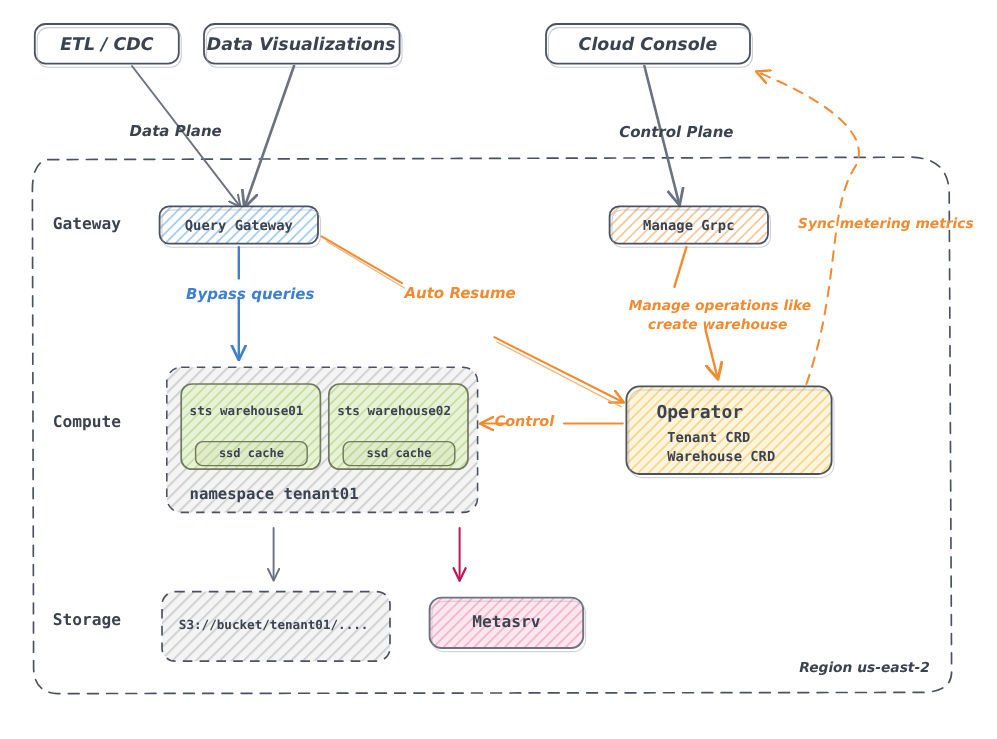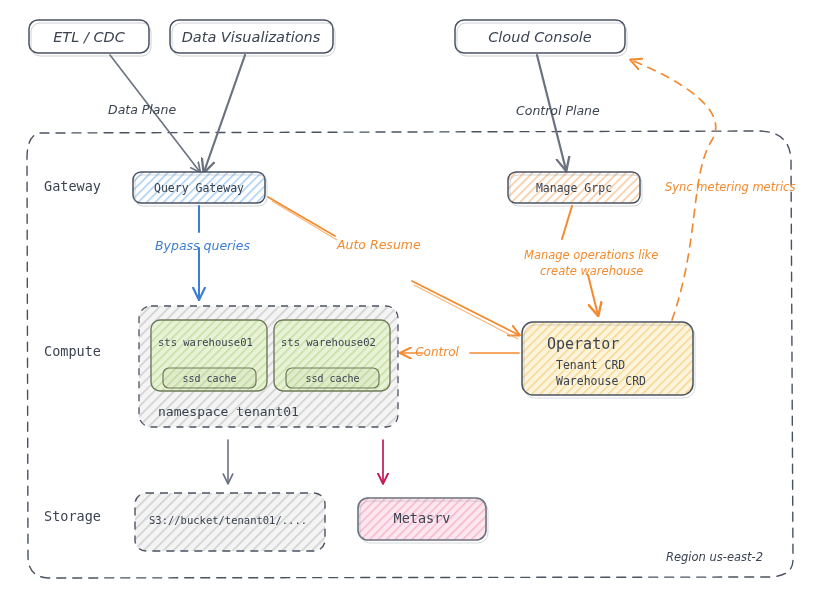--- a/index.html
+++ b/index.html
@@ -8,21 +8,21 @@
   }
   body {
     width: 831px; height: 616px;
     position: relative;
     overflow: hidden;
     font-family: "Liberation Sans", sans-serif;
   }
   #diagram-root {
     position: absolute;
     left: 0; top: 0;
-    width: 831px; height: 536px;
+    width: 831px; height: 536px; font-weight: bold;
   }
   svg#canvas {
     position: absolute;
     left: 0; top: 0;
     width: 831px; height: 616px;
     display: block;
   }
   .mono-label {
     font-family: "DejaVu Sans Mono", "Liberation Mono", monospace;
     fill: #3b4351;

